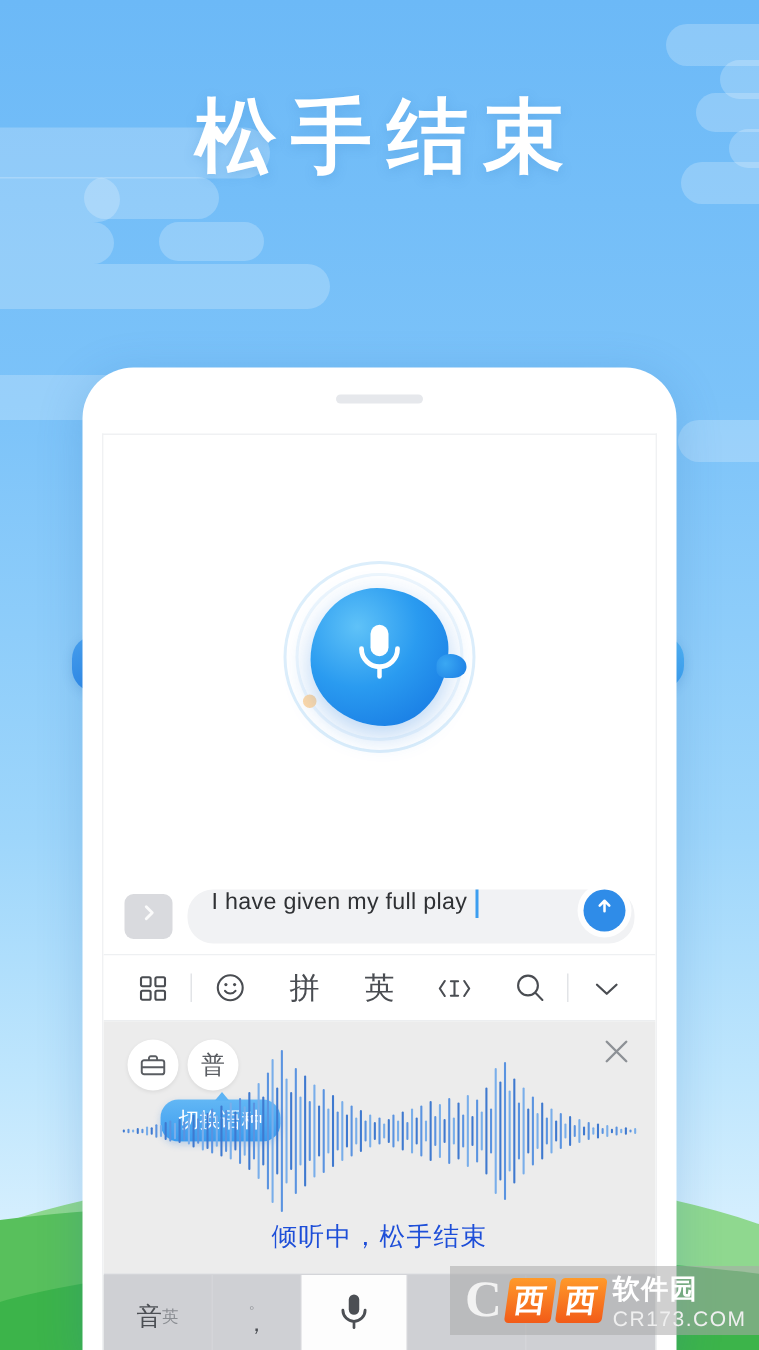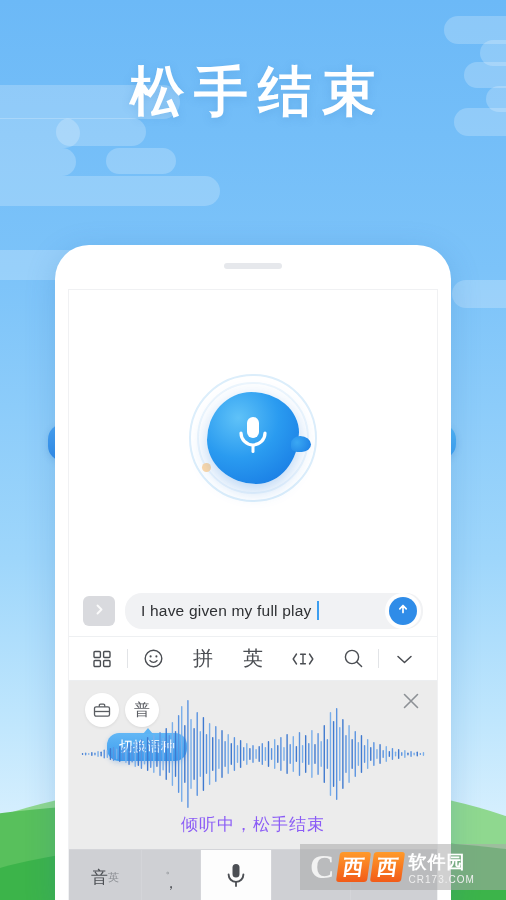--- a/index.html
+++ b/index.html
@@ -95,21 +95,21 @@
     position:absolute; left:0; right:0; top:295px; height:52px;
     display:flex; align-items:center; padding:0 14px; gap:10px;
     background:#fff; border-bottom:1px solid #eef0f2;
   }
   .collapse-btn {
     width:32px; height:30px; background:#d9dade; border-radius:6px;
     display:flex; align-items:center; justify-content:center; flex:0 0 auto;
   }
   .text-field {
     flex:1; height:36px; background:#f1f2f4; border-radius:17px;
-    display:flex; align-items:center; padding:0 6px 0 16px; gap:6px;
+    display:flex; align-items:flex-start; padding:0 6px 0 16px; gap:6px;
   }
   .field-text { font-size:15.5px; color:#2f3134; letter-spacing:.2px; white-space:nowrap; }
   .caret { width:2px; height:19px; background:#3c9ef0; }
   .send-btn {
     width:28px; height:28px; border-radius:50%; margin-left:auto; flex:0 0 auto;
     background:#2f8ce8; display:flex; align-items:center; justify-content:center;
     box-shadow:0 0 0 4px rgba(255,255,255,.9);
   }
 
   
@@ -144,21 +144,21 @@
   }
   .tooltip:after {
     content:""; position:absolute; left:36px; top:-5px;
     border-width:0 5px 6px 5px; border-style:solid;
     border-color:transparent transparent #5cb3f4 transparent;
   }
   .close-x { position:absolute; right:16px; top:10px; color:#8d9196; }
   .wave { position:absolute; left:12px; right:12px; top:18px; height:110px; }
   .listening {
     position:absolute; left:0; right:0; top:132px; text-align:center;
-    color:#8b5cf6; font-size:17px; letter-spacing:1px;
+    color:#1d4ed8; font-size:17px; letter-spacing:1px;
   }
 
   
   .kbd-bottom {
     position:absolute; left:0; right:0; bottom:0; height:56px;
     display:flex; background:#d4d5d9; gap:1px; padding-top:1px;
   }
   .key { background:#cfd0d4; display:flex; align-items:center; justify-content:center; color:#4c4f54; }
   .key.kw-lang { flex:0 0 72px; font-size:17px; }
   .key.kw-punc { flex:0 0 58px; font-size:15px; flex-direction:column; line-height:1.05; }
@@ -174,21 +174,21 @@
     background:rgba(170,170,170,.55); z-index:30;
   }
   .wm-c { font-size:34px; color:#f2f2f2; font-weight:bold; line-height:1; font-family:"Liberation Serif",serif; }
   .wm-xi {
     background:linear-gradient(180deg,#ff9a2a,#f25b18); color:#fff;
     font-size:21px; font-weight:bold; padding:1px 5px; border-radius:3px;
     transform:skewX(-8deg);
   }
   .wm-txt { display:flex; flex-direction:column; margin-left:3px; }
   .wm-cn { font-size:18px; font-weight:bold; color:#fff; letter-spacing:1px; }
-  .wm-url { font-size:10px; color:#efefef; letter-spacing:1px; }
+  .wm-url { font-size:14px; color:#efefef; letter-spacing:1px; }
 </style>
 </head>
 <body>
 
 <div class="bg">
   <div class="cloud soft" style="left:-30px;  top:85px;  width:210px; height:34px;"></div>
   <div class="cloud soft" style="left:-40px;  top:118px; width:120px; height:30px;"></div>
   <div class="cloud soft" style="left:-20px;  top:148px; width:96px;  height:28px;"></div>
   <div class="cloud soft" style="left:-30px;  top:176px; width:250px; height:30px;"></div>
   <div class="cloud soft" style="left:56px;   top:118px; width:90px;  height:28px;"></div>

